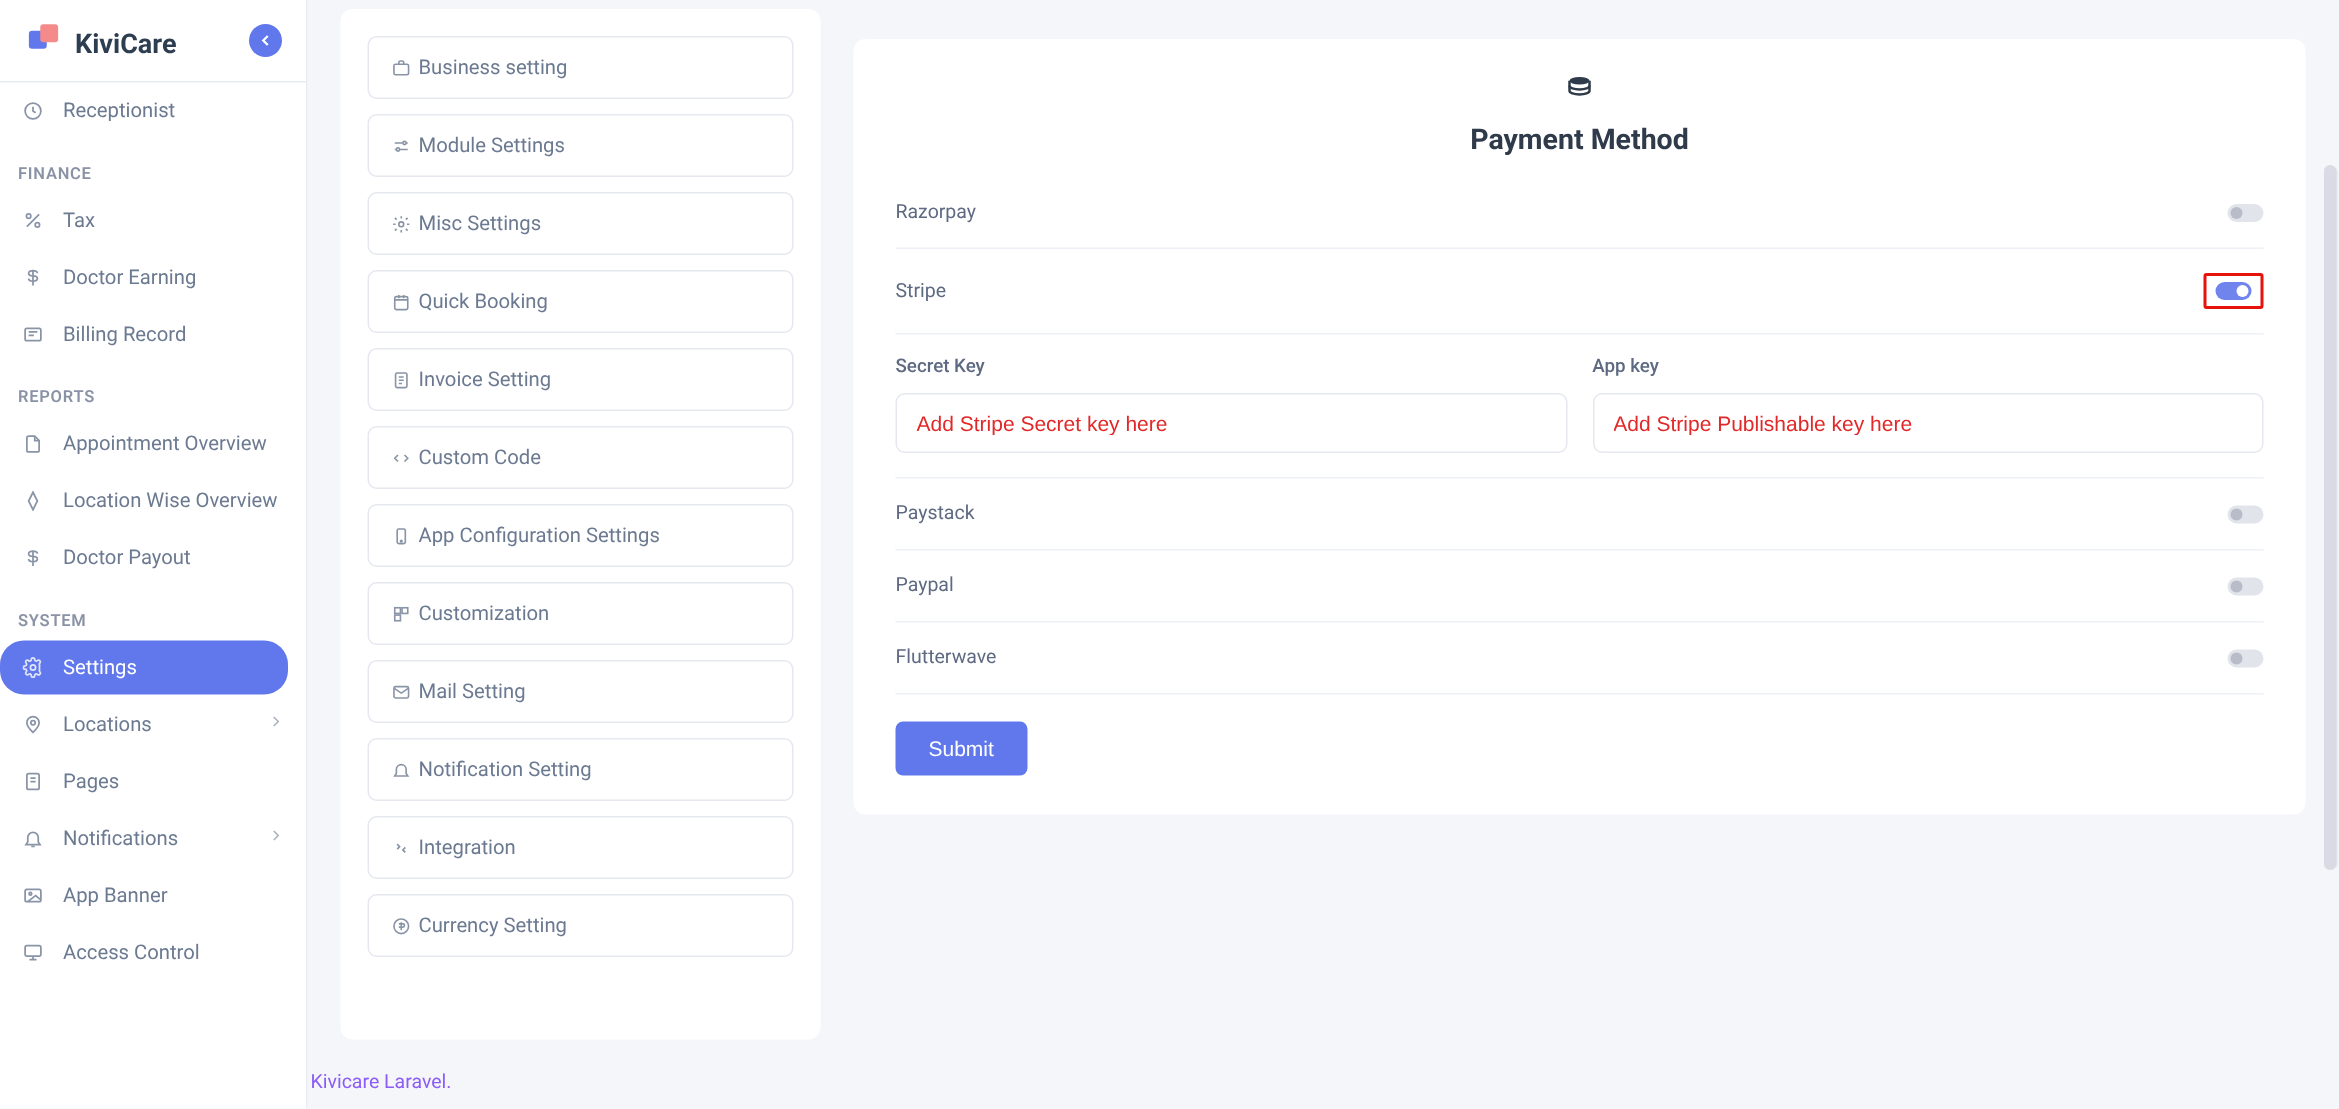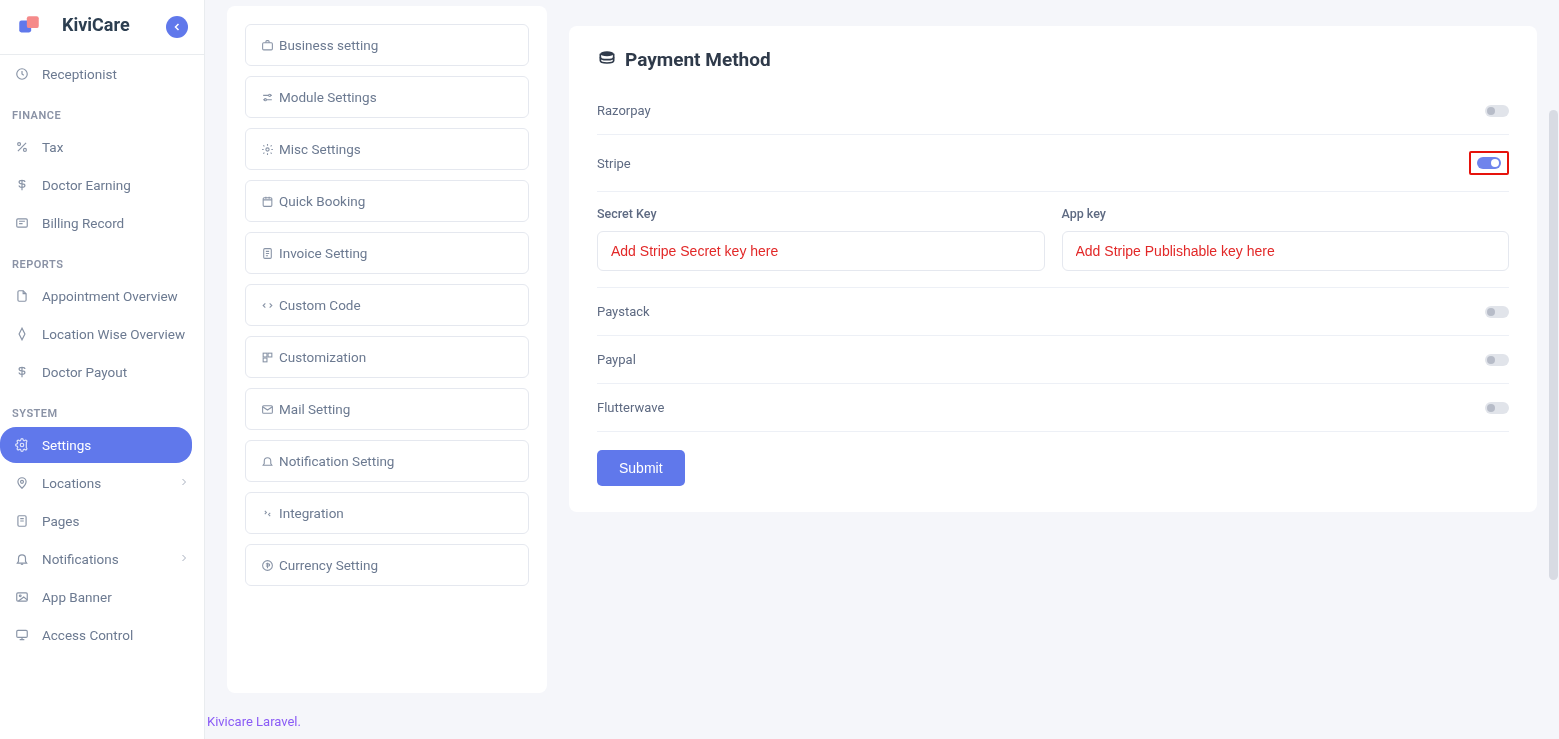--- a/index.html
+++ b/index.html
@@ -26,22 +26,22 @@
   }
   .sidebar-header {
     display: flex;
     align-items: center;
     justify-content: space-between;
     padding: 14px 16px;
     border-bottom: 1px solid #e9ecef;
   }
   .logo {
     display: flex;
-    align-items: flex-start;
-    gap: 20px;
+    align-items: flex-end;
+    gap: 8px;
     font-weight: 700;
     font-size: 18px;
     color: #2c3e50;
   }
   .logo-mark {
     display: flex;
     align-items: center;
   }
   .collapse-btn {
     width: 22px; height: 22px;
@@ -122,26 +122,27 @@
   }
   .content-panel {
     background: #fff;
     border-radius: 8px;
     margin-top: 26px;
     padding: 22px 28px 26px;
     height: fit-content;
   }
   .panel-header {
     display: flex;
-    align-items: flex-start;
+    align-items: center;
     gap: 8px;
     color: #2f3a4a;
     font-weight: 700;
     font-size: 19px;
     margin-bottom: 14px;
+    flex-direction: column;
   }
   .pm-row {
     display: flex;
     align-items: center;
     justify-content: space-between;
     padding: 16px 0;
     border-bottom: 1px solid #edf0f6;
     font-size: 13px;
     color: #5e6a82;
   }
@@ -440,20 +441,29 @@
         <span class="tile-icon">
             <svg width="13" height="13" viewBox="0 0 24 24" fill="none" stroke="currentColor" stroke-width="2">
               <path d="M8 8l-4 4 4 4M16 8l4 4-4 4"></path>
             </svg>
           </span>
         <span>Custom Code</span>
       </div>
       <div class="settings-tile">
         <span class="tile-icon">
             <svg width="13" height="13" viewBox="0 0 24 24" fill="none" stroke="currentColor" stroke-width="2">
+              <rect x="7" y="3" width="10" height="18" rx="2"></rect>
+              <circle cx="12" cy="18" r="1"></circle>
+            </svg>
+          </span>
+        <span>App Configuration Settings</span>
+      </div>
+      <div class="settings-tile">
+        <span class="tile-icon">
+            <svg width="13" height="13" viewBox="0 0 24 24" fill="none" stroke="currentColor" stroke-width="2">
               <rect x="4" y="4" width="7" height="7"></rect>
               <rect x="13" y="4" width="7" height="7"></rect>
               <rect x="4" y="13" width="7" height="7"></rect>
             </svg>
           </span>
         <span>Customization</span>
       </div>
       <div class="settings-tile">
         <span class="tile-icon">
             <svg width="13" height="13" viewBox="0 0 24 24" fill="none" stroke="currentColor" stroke-width="2">

